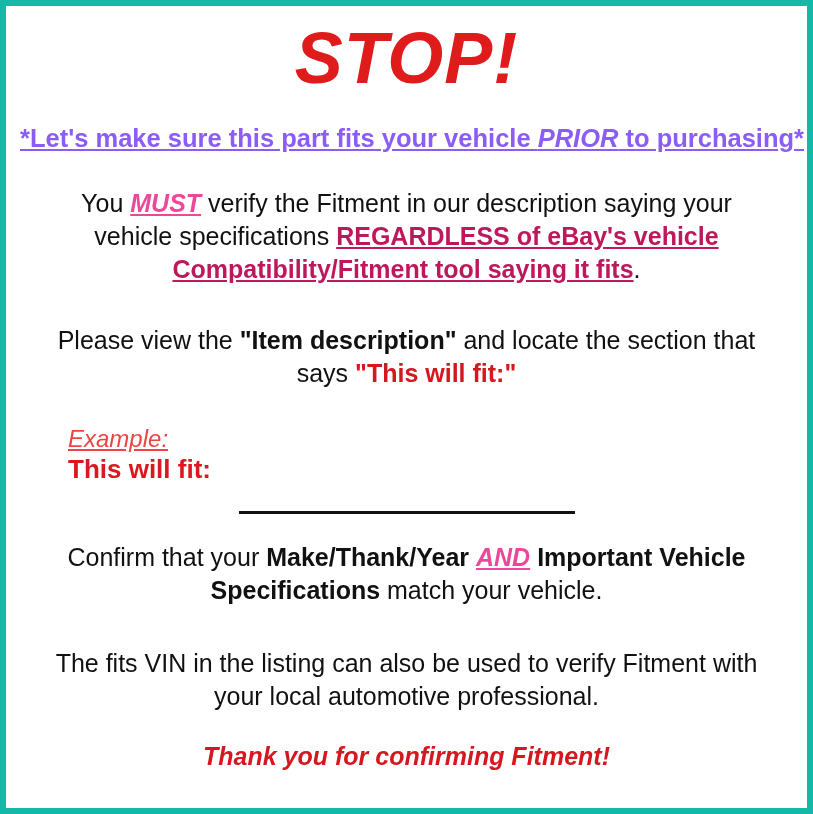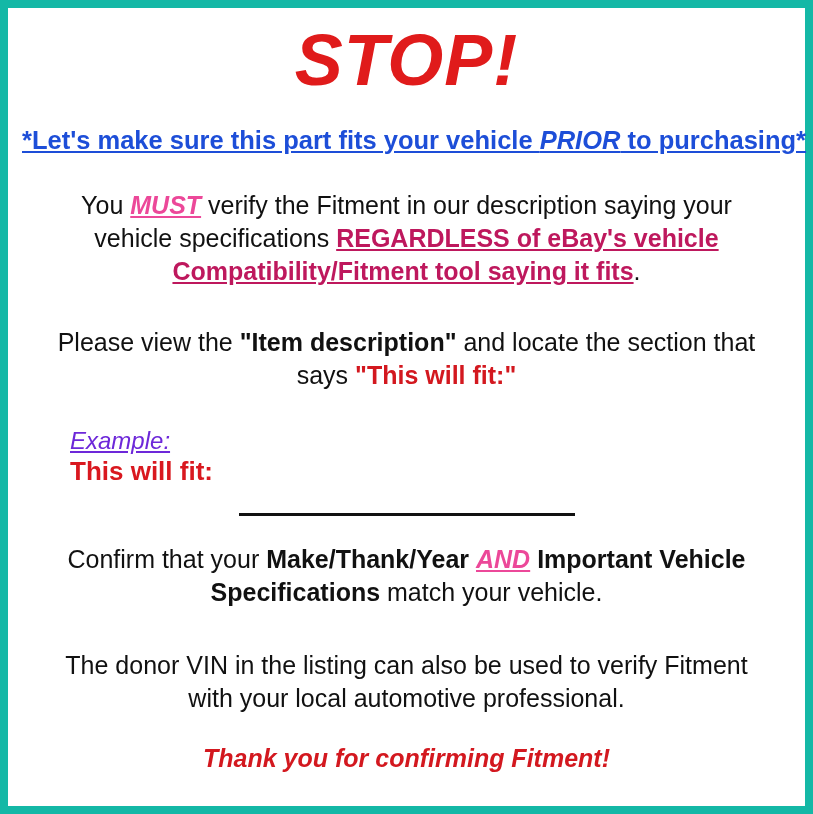--- a/index.html
+++ b/index.html
@@ -13,21 +13,21 @@
     height: 814px;
     overflow: hidden;
     font-family: "Liberation Sans", sans-serif;
   }
 
   .notice-frame {
     box-sizing: border-box;
     width: 813px;
     height: 814px;
     background: #ffffff;
-    border: 8px solid #14b8a6;
+    border: 6px solid #14b8a6;
     padding: 0;
     position: relative;
   }
 
   .notice-inner {
     box-sizing: border-box;
     width: 100%;
     height: 100%;
     background: #ffffff;
     padding: 2px 14px 0 14px;
@@ -41,21 +41,21 @@
     font-style: italic;
     color: #e01b1b;
     line-height: 1.0;
     margin: 14px 0 0 0;
     letter-spacing: 1px;
   }
 
   .subtitle {
     font-size: 25.5px;
     font-weight: bold;
-    color: #1d4ed8;
+    color: #8b5cf6;
     text-decoration: underline;
     line-height: 1.15;
     margin: 30px 0 8px 0;
     white-space: nowrap;
     text-align: center;
   }
   .subtitle .ital { font-style: italic; }
 
   .para {
     font-size: 25px;
@@ -90,21 +90,21 @@
   }
 
   .example-block {
     margin: 36px 0 0 0;
     text-align: left;
     padding-left: 48px;
   }
   .example-label {
     font-size: 24px;
     font-style: italic;
-    color: #6d28d9;
+    color: #ef4444;
     text-decoration: underline;
     line-height: 1.12;
   }
   .example-fit {
     font-size: 26px;
     font-weight: bold;
     color: #d9181f;
     line-height: 1.18;
     margin-top: 1px;
   }
@@ -159,18 +159,18 @@
       <div class="example-label">Example:</div>
       <div class="example-fit">This will fit:</div>
     </div>
 
     <div class="divider-wrap">
       <span class="divider"></span>
     </div>
 
     <div class="para para-3"><span>Confirm that your </span><span class="blk-bold">Make/Thank/Year</span><span>&nbsp;</span><span class="red-bold-ital-u">AND</span><span>&nbsp;</span><span class="blk-bold">Important Vehicle Specifications</span><span> match your vehicle.</span></div>
 
-    <div class="para para-4">The donor VIN in the listing can also be used to verify Fitment with your local automotive professional.</div>
+    <div class="para para-4">The fits VIN in the listing can also be used to verify Fitment with your local automotive professional.</div>
 
     <div class="thanks">Thank you for confirming Fitment!</div>
 
   </div>
 </div>
 
 </body></html>

